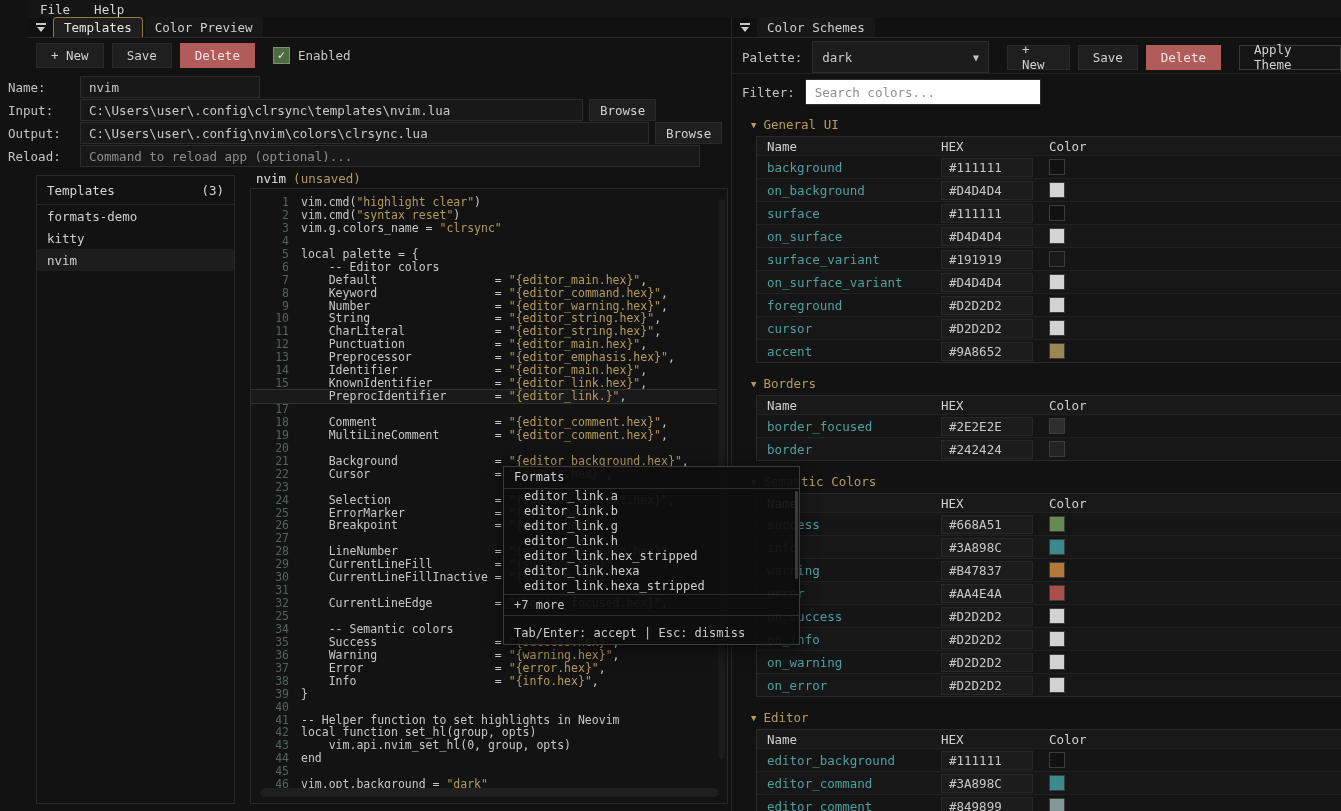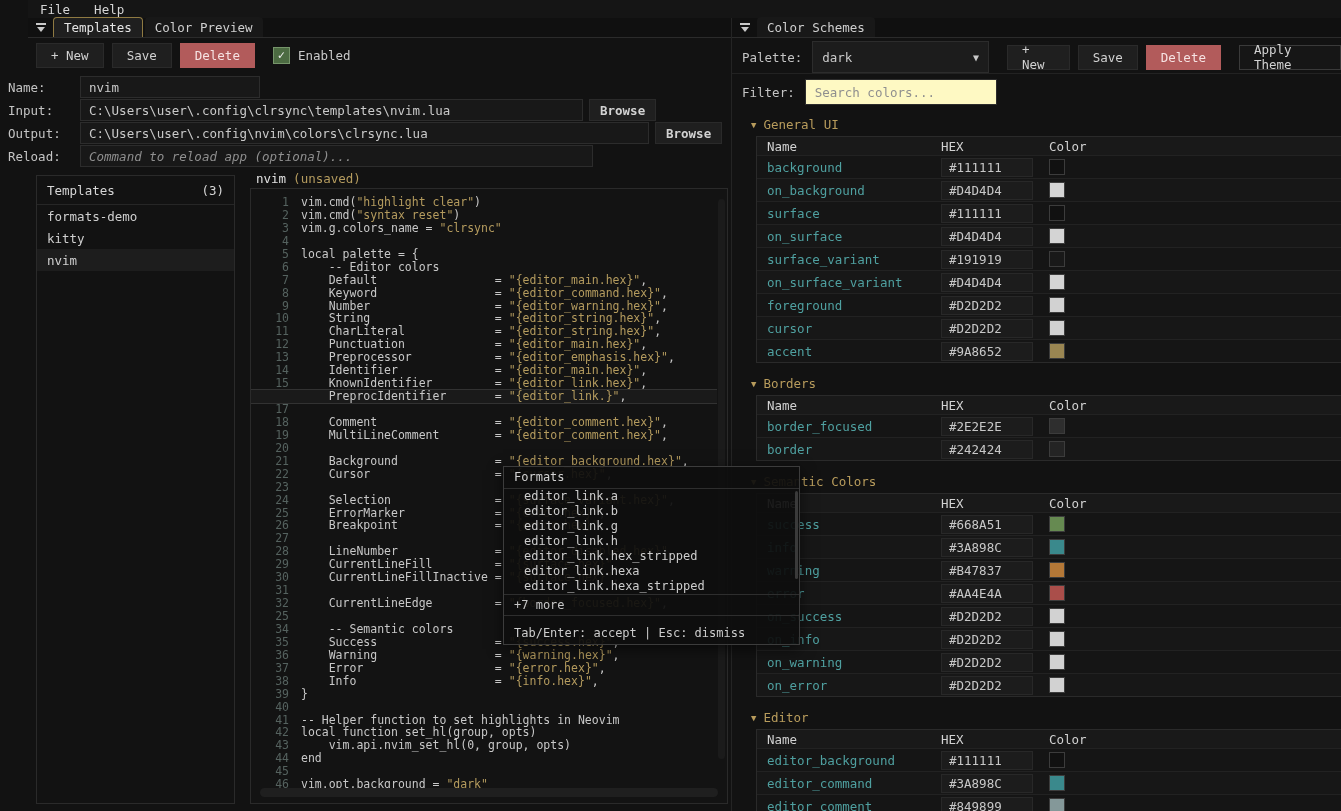--- a/index.html
+++ b/index.html
@@ -33,21 +33,21 @@
   
   #left-toolbar { left:8px; top:42px; height:26px; display:flex; align-items:center; gap:8px; }
   #enabled-wrap { display:flex; align-items:center; gap:8px; margin-left:10px; }
   #enabled-checkbox { width:17px; height:17px; background:#4C6B42; border:1px solid #76956A; display:flex; align-items:center; justify-content:center; color:#F2F2F2; font-size:12px; cursor:pointer; }
 
   
   .form-row { position:absolute; left:8px; height:22px; display:flex; align-items:center; }
   .form-label { width:72px; color:#C4C4C4; }
   .field { background:#181818; border:1px solid #2C2C2C; height:22px; display:flex; align-items:center; padding:0 8px; color:#CACACA; }
   .field .ph { color:#8F8F8F; }
-  .browse { margin-left:6px; height:22px; padding:8px 10px;font-weight:bold; }
+  .browse { margin-left:6px; height:22px; padding:8px 10px; }
 
   
   #templates-panel { left:8px; top:175px; width:199px; height:629px; border:1px solid #2A2A2A; background:#121212; }
   #templates-head { display:flex; justify-content:space-between; padding:7px 10px 6px 10px; border-bottom:1px solid #262626; color:#D6D6D6; }
   .tpl-item { height:22px; display:flex; align-items:center; padding-left:10px; color:#CFCFCF; cursor:pointer; }
   .tpl-item.selected { background:#1D1D1D; }
 
   
   #editor-title { left:228px; top:171px; height:14px; display:flex; gap:7px; }
   #editor-title .name { color:#E0E0E0; }
@@ -66,21 +66,21 @@
   #vsplit { left:703px; top:18px; width:1px; height:793px; background:#242424; }
 
   
   #right-toolbar { left:714px; top:44px; height:26px; display:flex; align-items:center; }
   #palette-label { color:#C4C4C4; margin-right:10px; }
   #palette-select { width:200px; height:32px; background:#1C1C1C; border:1px solid #2C2C2C; display:flex; align-items:center; padding:0 9px; justify-content:space-between; cursor:pointer; }
   #palette-select .caret { color:#C8C8C8; font-size:10px; }
   #right-toolbar-sep { left:704px; top:73px; width:637px; height:1px; background:#222222; }
   #filter-row { left:714px; top:79px; height:26px; display:flex; align-items:center; }
   #filter-label { color:#C4C4C4; margin-right:10px; }
-  #filter-input { width:192px; height:26px; background:#fef9c3; border:1px solid #2C2C2C; display:flex; align-items:center; padding:12px 9px; color:#8F8F8F; }
+  #filter-input { width:236px; height:26px; background:#ffffff; border:1px solid #2C2C2C; display:flex; align-items:center; padding:12px 9px; color:#8F8F8F; }
 
   #sections { left:706px; top:113px; width:620px; height:698px; overflow:hidden; }
   .section { margin-bottom:9px; }
   .sec-head { display:flex; align-items:center; gap:7px; padding:4px 0 4px 17px; color:#B89C5C; }
   .sec-head .tri { font-size:9px; }
   .ctable { margin-left:22px; width:596px; border:1px solid #2A2A2A; }
   .trow { display:flex; align-items:center; height:23px; border-top:1px solid #222222; background:#151515; }
   .trow:nth-child(odd) { background:#171717; }
   .trow.thead { height:18px; background:#191919; border-top:none; color:#D2D2D2; }
   .c-name { width:184px; padding-left:10px; color:#4FA0A0; overflow:hidden; white-space:nowrap; }
@@ -149,21 +149,21 @@
 </div>
 <div class="form-row" style="top:122px;">
   <span class="form-label">Output:</span>
   <div class="field" style="width:569px;">
       <span>C:\Users\user\.config\nvim\colors\clrsync.lua</span>
     </div>
   <div class="btn browse">Browse</div>
 </div>
 <div class="form-row" style="top:145px;">
   <span class="form-label">Reload:</span>
-  <div class="field" style="width:513px;font-style:italic;">
+  <div class="field" style="width:620px;">
       <span class="ph">Command to reload app (optional)...</span>
     </div>
 </div>
 
 <div id="templates-panel" class="abs">
   <div id="templates-head">
     <span>Templates</span>
     <span>(3)</span>
   </div>
   <div id="templates-items">

